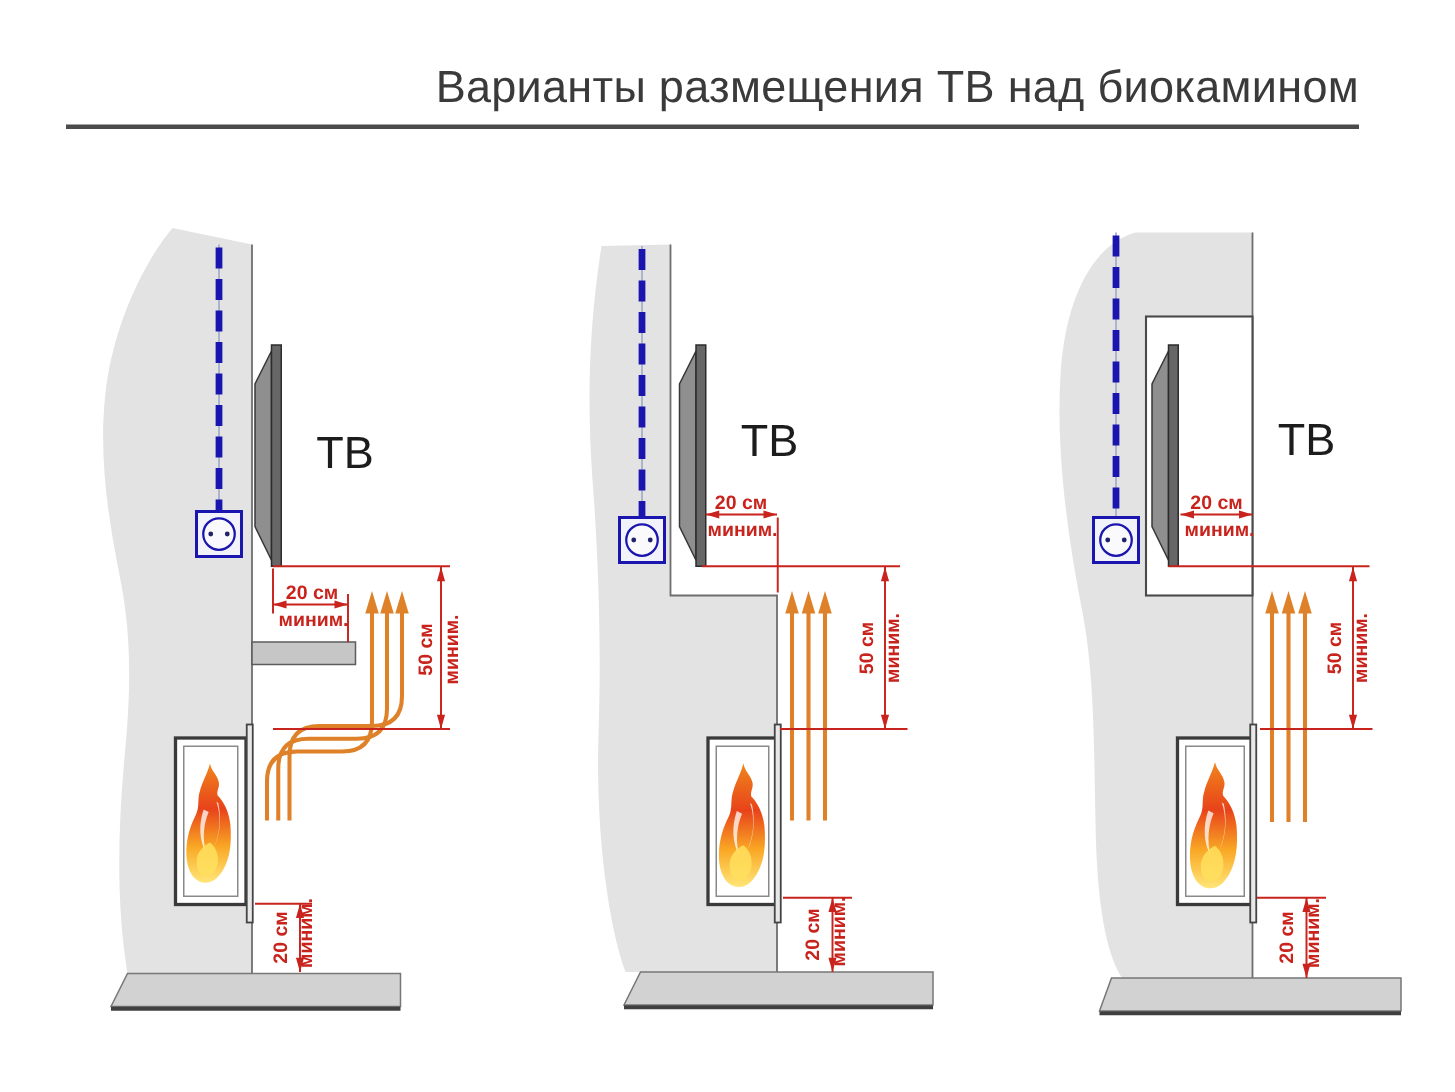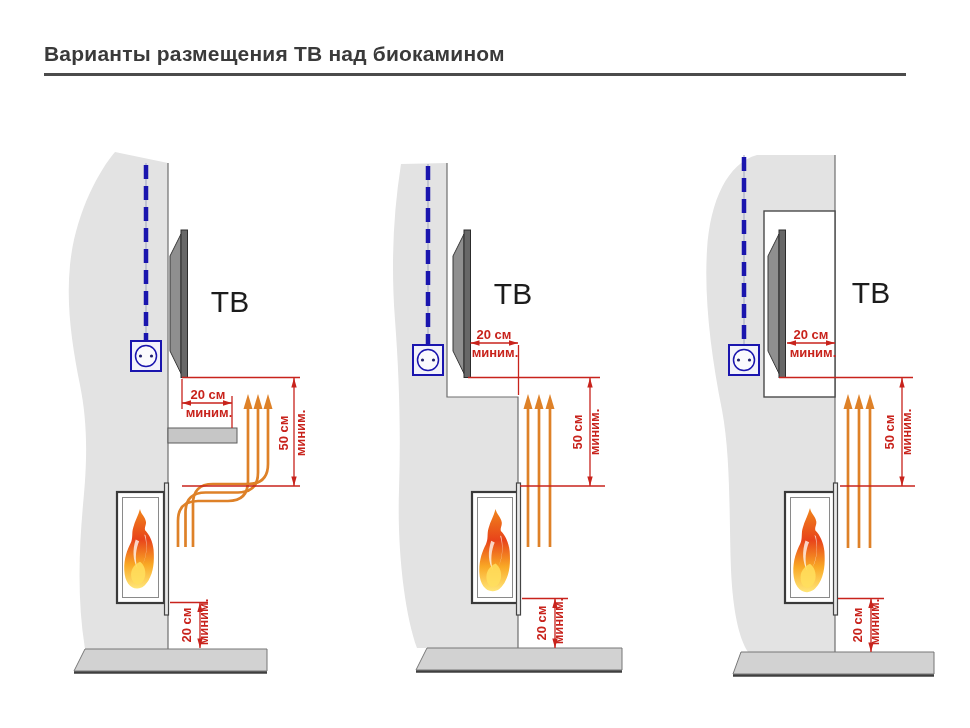--- a/index.html
+++ b/index.html
@@ -1,20 +1,20 @@
 <!DOCTYPE html>
 <html><head>
 <meta charset="utf-8">
 <style>
   html,body{margin:0;padding:0;background:#ffffff;}
   body{width:970px;height:728px;position:relative;overflow:hidden;
        font-family:"Liberation Sans",sans-serif;}
   .page-title{position:absolute;left:44px;top:42px;width:862px;margin:0;
-       font-size:21px;font-weight:700;color:#3a3a3a;letter-spacing:.2px;
-       padding-bottom:7px;border-bottom:3px solid #4b4b4b;}
+       font-size:30px;font-weight:400;color:#3a3a3a;letter-spacing:.2px;
+       padding-bottom:7px;border-bottom:3px solid #4b4b4b;text-align:right;}
   svg.canvas{position:absolute;left:0;top:0;}
   svg text{font-family:"Liberation Sans",sans-serif;}
   .dim-text{font-size:13px;font-weight:bold;fill:#c8231c;}
   .tv-text{font-size:30px;fill:#1c1c1c;}
 </style>
 </head>
 <body>
 
 <h1 class="page-title">Варианты размещения ТВ над биокамином</h1>
 

